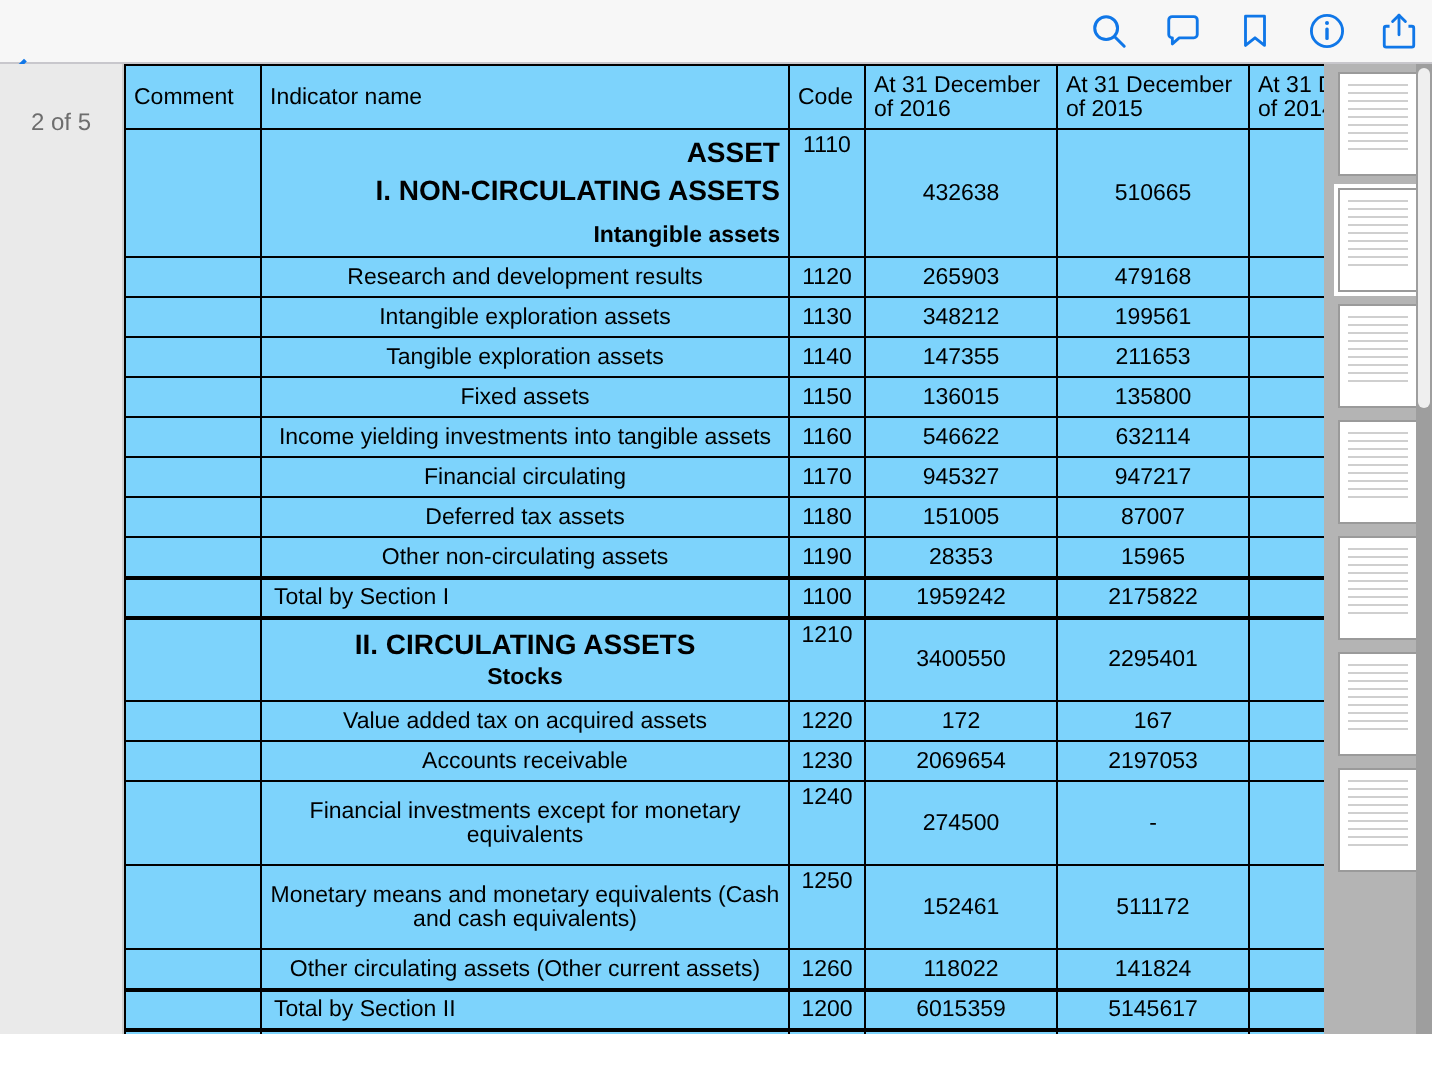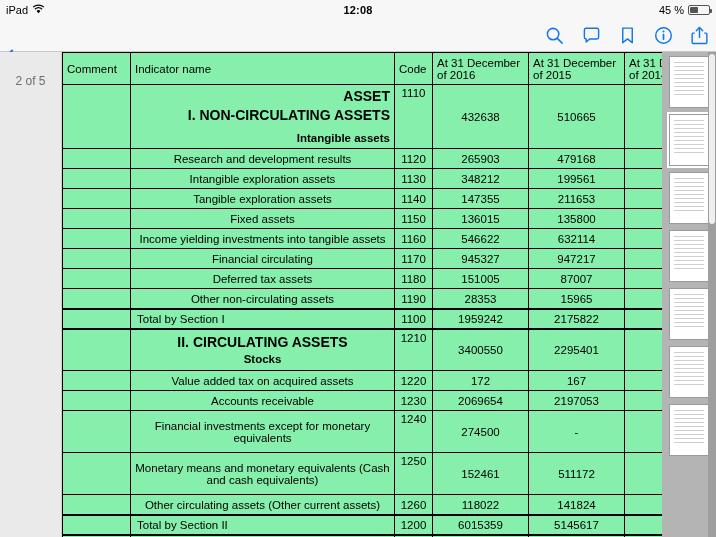--- a/index.html
+++ b/index.html
@@ -100,21 +100,21 @@
     text-align: center;
     font-size: 12px;
     color: #6d6d6d;
   }
 
   
   .doc {
     flex: 1 1 auto;
     position: relative;
     overflow: hidden;
-    background: #86efac;
+    background: #7dd3fc;
   }
   table.sheet {
     border-collapse: collapse;
     table-layout: fixed;
     width: 655px;
     margin-left: 0;
     font-size: 11.5px;
     color: #000;
   }
   table.sheet td, table.sheet th {
@@ -198,39 +198,20 @@
   .scroll-thumb {
     position: absolute; left: 1px; width: 6px; top: 2px; height: 170px;
     background: #efefef; border-radius: 3px;
   }
 </style>
 </head>
 <body>
 
 <div class="screen">
 
-  <div class="statusbar">
-    <div class="sb-left">
-      <span class="sb-device">iPad</span>
-      <span class="wifi-glyph">
-        <svg width="13" height="10" viewBox="0 0 13 10">
-          <path d="M6.5 9.2 L4.6 6.9 a3 3 0 0 1 3.8 0 Z" fill="#000"></path>
-          <path d="M2.9 5.2 a5.6 5.6 0 0 1 7.2 0" stroke="#000" stroke-width="1.2" fill="none"></path>
-          <path d="M1.1 3.1 a8.6 8.6 0 0 1 10.8 0" stroke="#000" stroke-width="1.2" fill="none"></path>
-        </svg>
-      </span>
-    </div>
-    <div class="sb-center">12:08</div>
-    <div class="sb-right">
-      <span>45 %</span>
-      <span class="batt">
-          <i class="fill" style="width:8px"></i>
-        </span>
-    </div>
-  </div>
 
   <div class="navbar">
     <div class="back-btn">
       <span class="chev"></span>
       <span>Reports</span>
     </div>
     <div class="nav-actions">
       <span>
         <svg width="19" height="19" viewBox="0 0 20 20">
             <circle cx="8.5" cy="8.5" r="6" stroke="#1077e8" stroke-width="1.6" fill="none"></circle>

